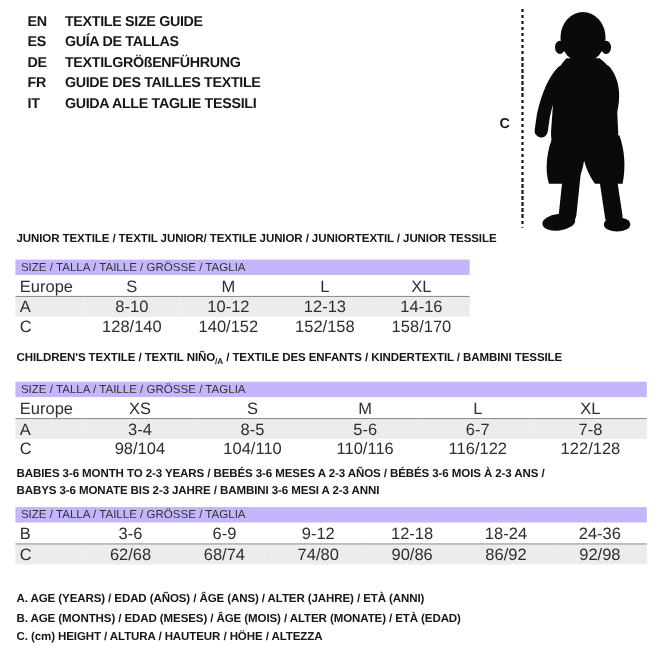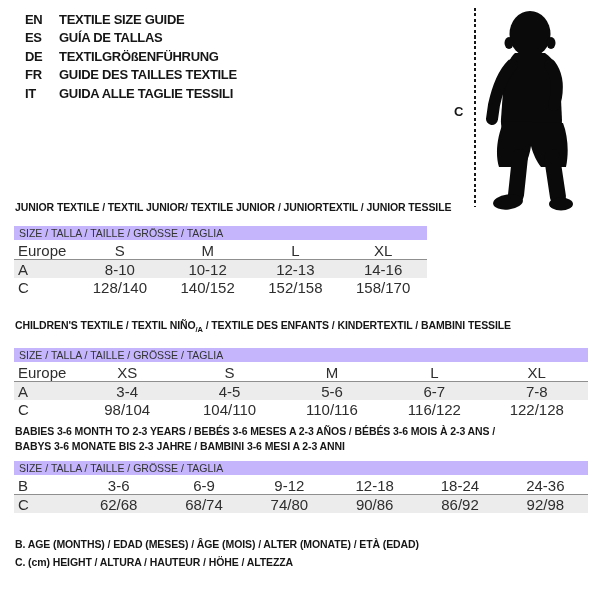--- a/index.html
+++ b/index.html
@@ -13,21 +13,21 @@
 
   
   .figure-wrap{position:absolute;top:0;left:440px;width:160px;height:215px;}
   .dash-line{position:absolute;top:8px;left:34px;width:2px;height:199px;
              background:repeating-linear-gradient(to bottom,#161616 0 3px,transparent 3px 5.5px);}
   .height-label{position:absolute;top:104px;left:14px;font-weight:bold;font-size:13px;color:#161616;}
   .baby-svg{position:absolute;top:5px;left:42px;}
 
   
   .sec{position:absolute;left:14px;}
-  .sec-junior{top:200px;width:413px;}
+  .sec-junior{top:210px;width:413px;}
   .sec-children{top:318px;width:574px;}
   .sec-babies{top:424px;width:574px;}
   .tbl-title{font-weight:bold;font-size:10.5px;letter-spacing:-0.1px;line-height:15px;color:#161616;margin:0 0 11px 1px;white-space:nowrap;}
   .tbl-title .subscript{font-size:7.5px;vertical-align:sub;}
   .sec-babies .tbl-title{white-space:normal;margin-bottom:7px;}
   .size-band{background:#c4b5fd;height:14px;line-height:14px;font-size:10.5px;color:#333;padding-left:5px;margin-bottom:1px;}
   table{width:100%;border-collapse:collapse;table-layout:fixed;}
   td{height:18px;padding:0;text-align:center;font-size:15px;color:#2e2e2e;vertical-align:middle;}
   td.row-label{text-align:left;padding-left:4px;width:58px;}
   tr.first-row td{border-bottom:1px solid #8f8f8f;}
@@ -132,21 +132,21 @@
             <td class="row-label">Europe</td>
             <td>XS</td>
             <td>S</td>
             <td>M</td>
             <td>L</td>
             <td>XL</td>
           </tr>
           <tr class="shaded-row">
             <td class="row-label">A</td>
             <td>3-4</td>
-            <td>4-5</td>
+            <td>8-5</td>
             <td>5-6</td>
             <td>6-7</td>
             <td>7-8</td>
           </tr>
           <tr>
             <td class="row-label">C</td>
             <td>98/104</td>
             <td>104/110</td>
             <td>110/116</td>
             <td>116/122</td>
@@ -180,17 +180,18 @@
             <td>74/80</td>
             <td>90/86</td>
             <td>86/92</td>
             <td>92/98</td>
           </tr>
         </tbody>
       </table>
   </div>
 
   <div class="footnotes">
+    <div class="footnote">A. AGE (YEARS) / EDAD (AÑOS) / ÂGE (ANS) / ALTER (JAHRE) / ETÀ (ANNI)</div>
     <div class="footnote">B. AGE (MONTHS) / EDAD (MESES) / ÂGE (MOIS) / ALTER (MONATE) / ETÀ (EDAD)</div>
     <div class="footnote">C. (cm) HEIGHT / ALTURA / HAUTEUR / HÖHE / ALTEZZA</div>
   </div>
 
 </div>
 
 </body></html>

